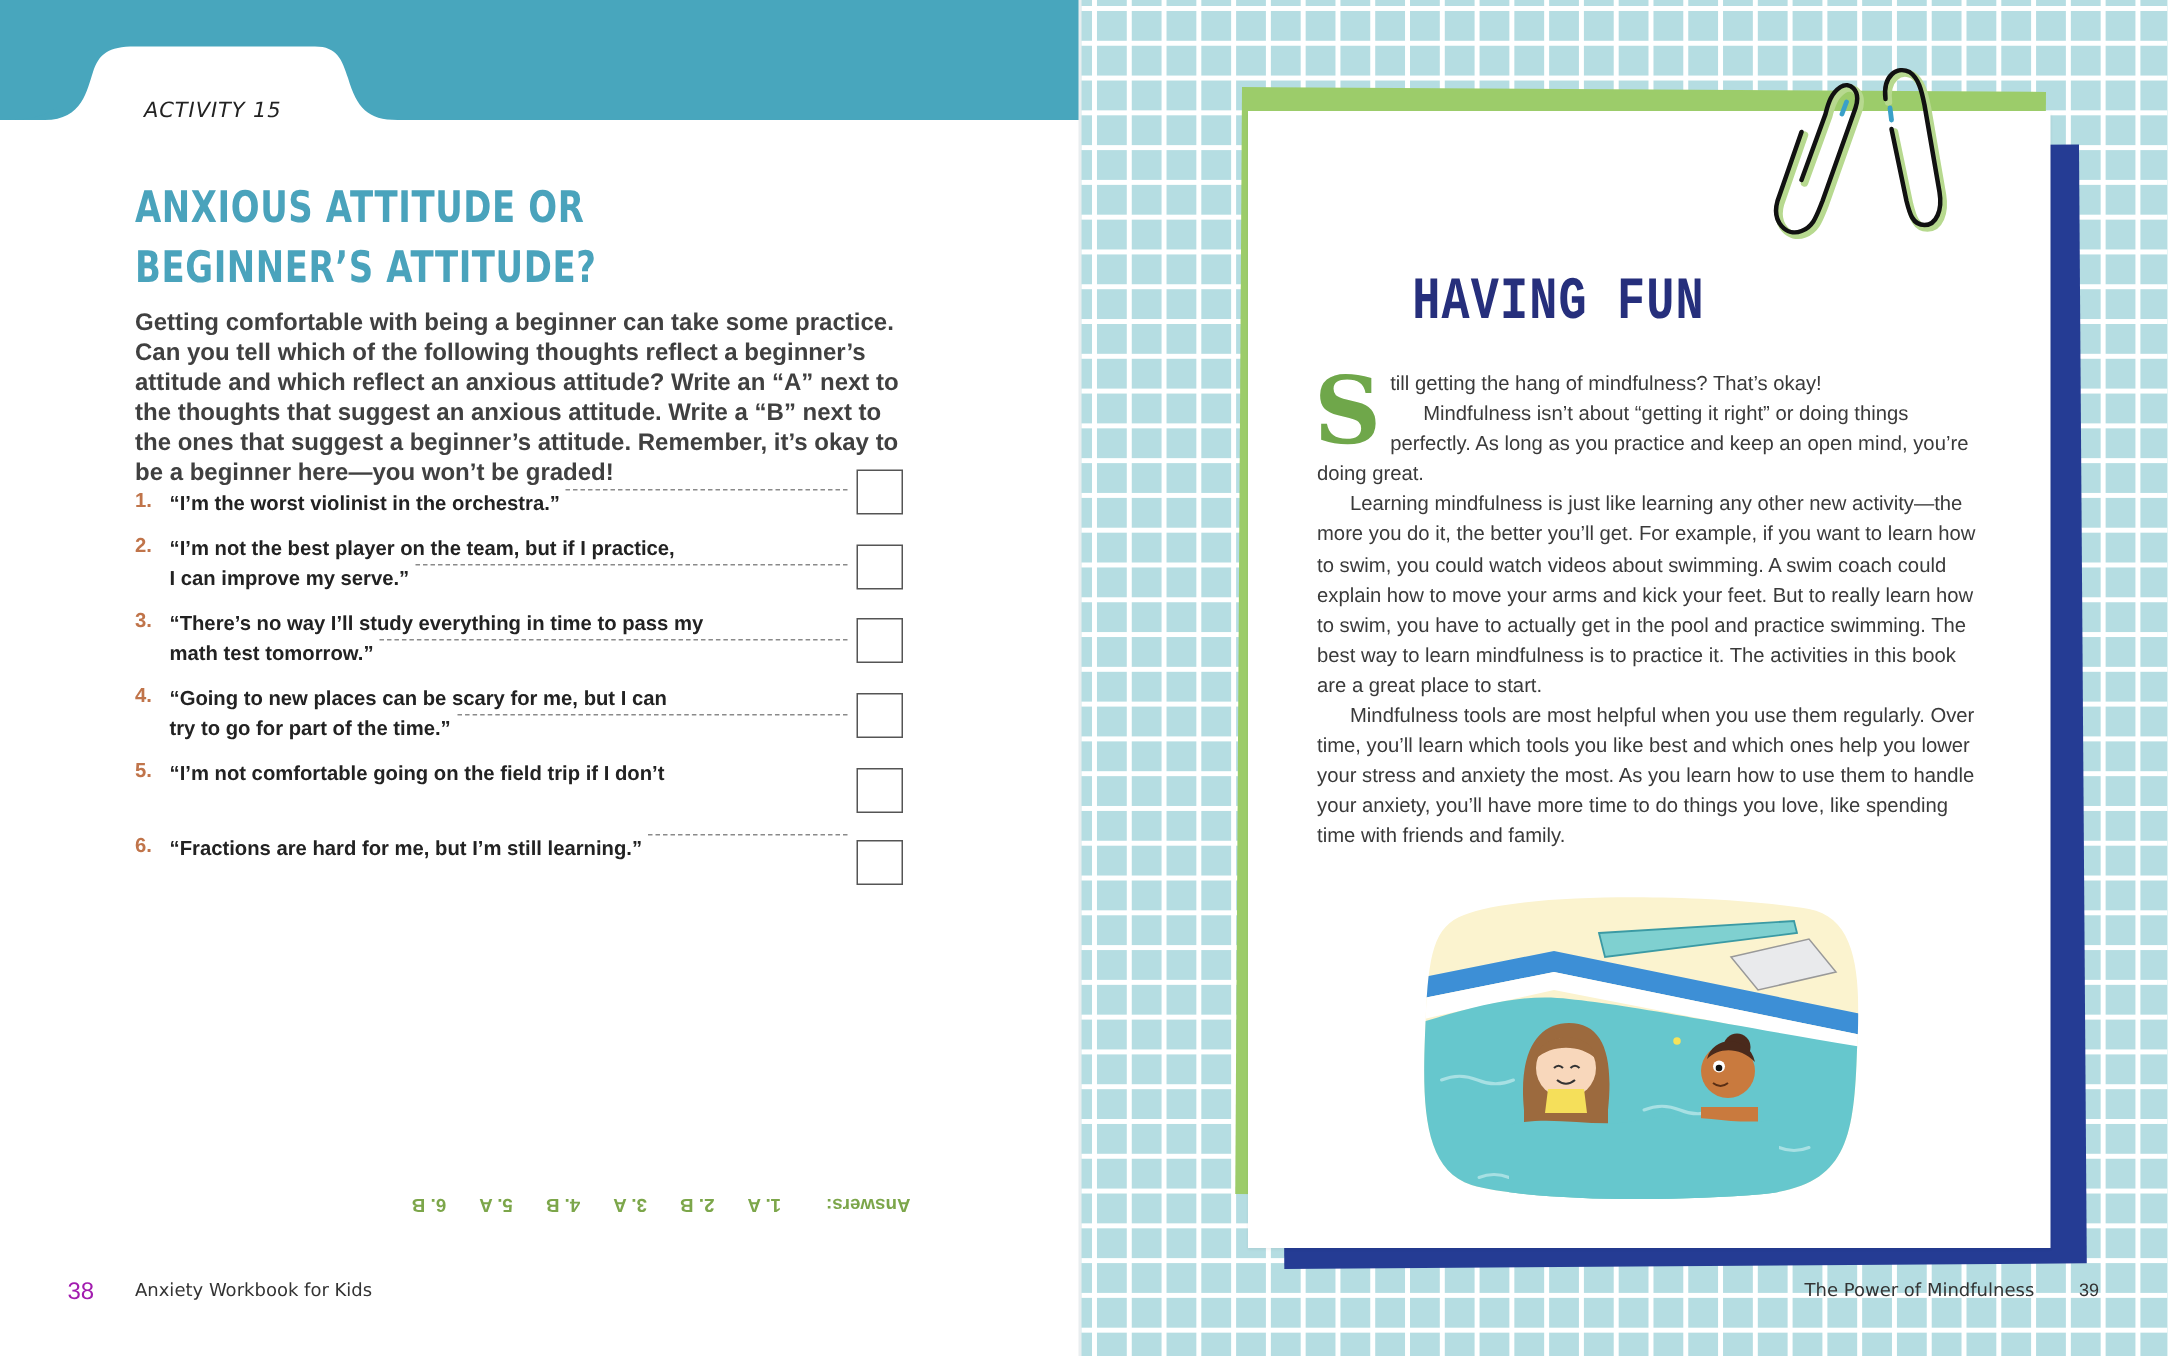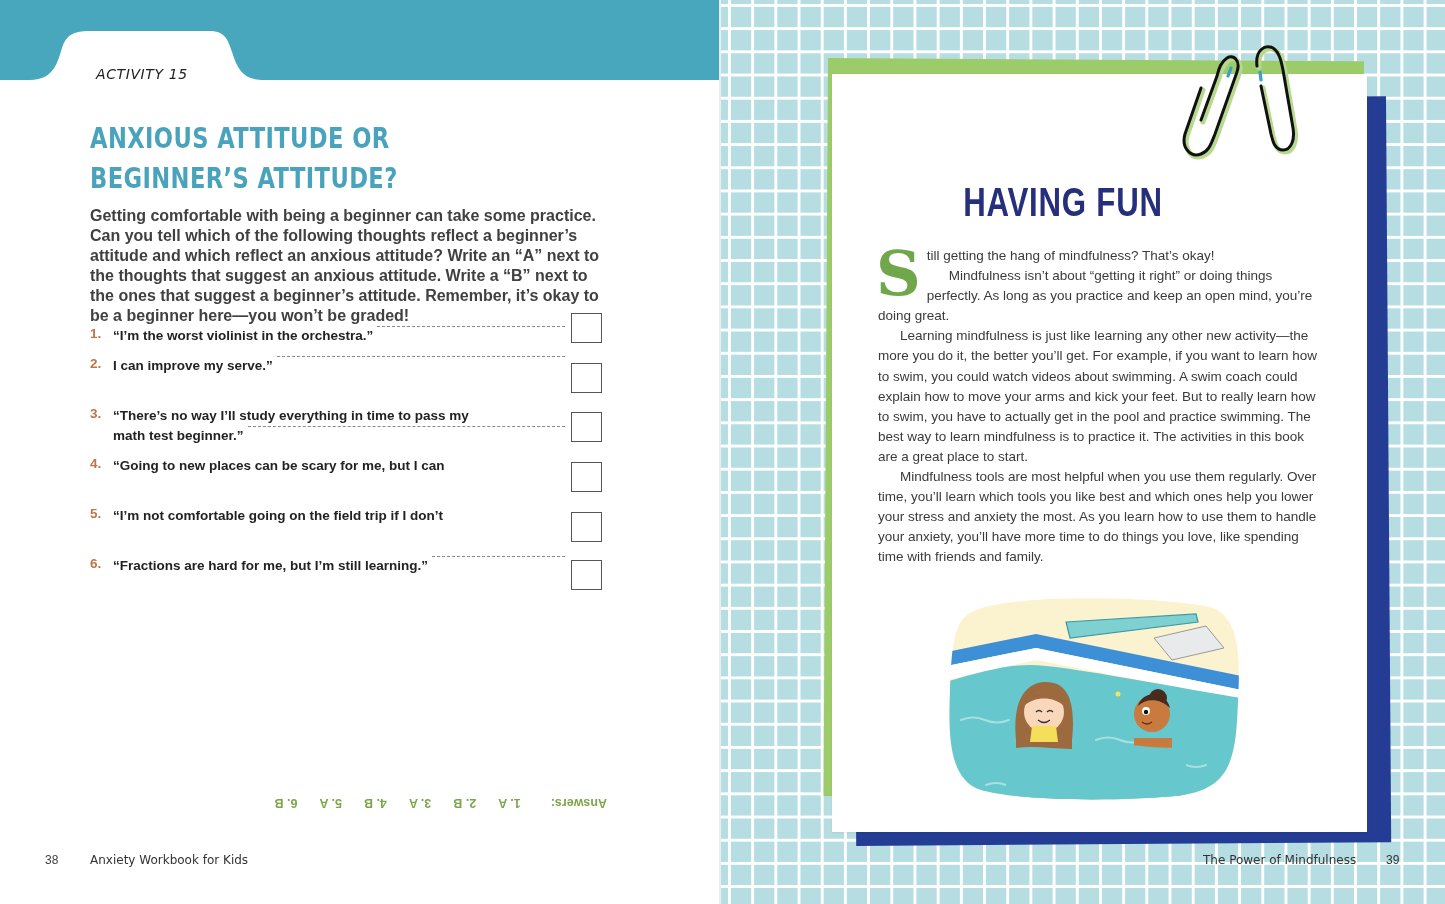--- a/index.html
+++ b/index.html
@@ -52,21 +52,21 @@
     position: absolute; left: 481px; width: 31px; height: 30px;
     border: 1.6px solid #555; background: #fff;
   }
   .answers {
     position: absolute; left: 262px; top: 796px; width: 345px;
     transform: rotate(180deg); display: flex; gap: 22px;
     font-size: 12.5px; color: #7ca64a; font-weight: bold; white-space: nowrap;
   }
   .answers span.lbl { margin-right: 8px; }
   .footer-left-num {
-    position: absolute; left: 45px; top: 853px; font-size: 12px; color: #404040;
+    position: absolute; left: 45px; top: 853px; font-size: 16px; color: #a21caf;
   }
   .footer-left-title {
     position: absolute; left: 90px; top: 853px; font-size: 12px; color: #333;
     font-family: "DejaVu Sans", sans-serif;
   }
 
   
   .page-right {
     position: absolute; left: 721px; top: 0; width: 724px; height: 904px;
     background-color: #b5dde2;
@@ -87,22 +87,22 @@
   .paper-navy {
     position: absolute; left: 130px; top: 100px; width: 535px; height: 746px;
     background: #253c94; transform: rotate(-0.4deg); transform-origin: left top;
   }
   .paper-white {
     position: absolute; left: 111px; top: 74px; width: 535px; height: 758px;
     background: #ffffff; box-shadow: 0 1px 2px rgba(0,0,0,0.06);
   }
   .clip-svg { position: absolute; left: 460px; top: 38px; }
   .right-title {
-    position: absolute; left: 125px; top: 180px; width: 434px; text-align: center;
-    font-family: Liberation Sans, sans-serif; font-weight: bold; font-size: 40px;
+    position: absolute; left: 101px; top: 180px; width: 434px; text-align: center;
+    font-family: Liberation Mono, monospace; font-weight: bold; font-size: 40px;
     color: #262f7c; letter-spacing: 1px;
   }
   .right-title span { display: inline-block; transform: scaleX(0.78); }
   .body-text {
     position: absolute; left: 157px; top: 246px; width: 443px;
     font-size: 13.5px; line-height: 20.1px; color: #3a3a3a;
   }
   .body-text p { text-indent: 22px; }
   .body-text p.first { text-indent: 0; }
   .dropcap {
@@ -147,46 +147,53 @@
             <span class="dash"></span>
           </div>
       </div>
       <div class="checkbox" style="top:1px"></div>
     </div>
 
     <div class="q-item">
       <span class="q-num" style="top:-6px">2.</span>
       <div class="q-text" style="top:-6px">
         <div class="line">
+            <span>“I’m not the best player on the team, but if I practice,</span>
+          </div>
+        <div class="line">
             <span>I can improve my serve.”</span>
             <span class="dash"></span>
           </div>
       </div>
       <div class="checkbox" style="top:1px"></div>
     </div>
 
     <div class="q-item">
       <span class="q-num" style="top:-6px">3.</span>
       <div class="q-text" style="top:-6px">
         <div class="line">
             <span>“There’s no way I’ll study everything in time to pass my</span>
           </div>
         <div class="line">
-            <span>math test beginner.”</span>
+            <span>math test tomorrow.”</span>
             <span class="dash"></span>
           </div>
       </div>
       <div class="checkbox" style="top:0px"></div>
     </div>
 
     <div class="q-item">
       <span class="q-num" style="top:-6px">4.</span>
       <div class="q-text" style="top:-6px">
         <div class="line">
             <span>“Going to new places can be scary for me, but I can</span>
+          </div>
+        <div class="line">
+            <span>try to go for part of the time.”</span>
+            <span class="dash"></span>
           </div>
       </div>
       <div class="checkbox" style="top:0px"></div>
     </div>
 
     <div class="q-item">
       <span class="q-num" style="top:-6px">5.</span>
       <div class="q-text" style="top:-6px">
         <div class="line">
             <span>“I’m not comfortable going on the field trip if I don’t</span>

